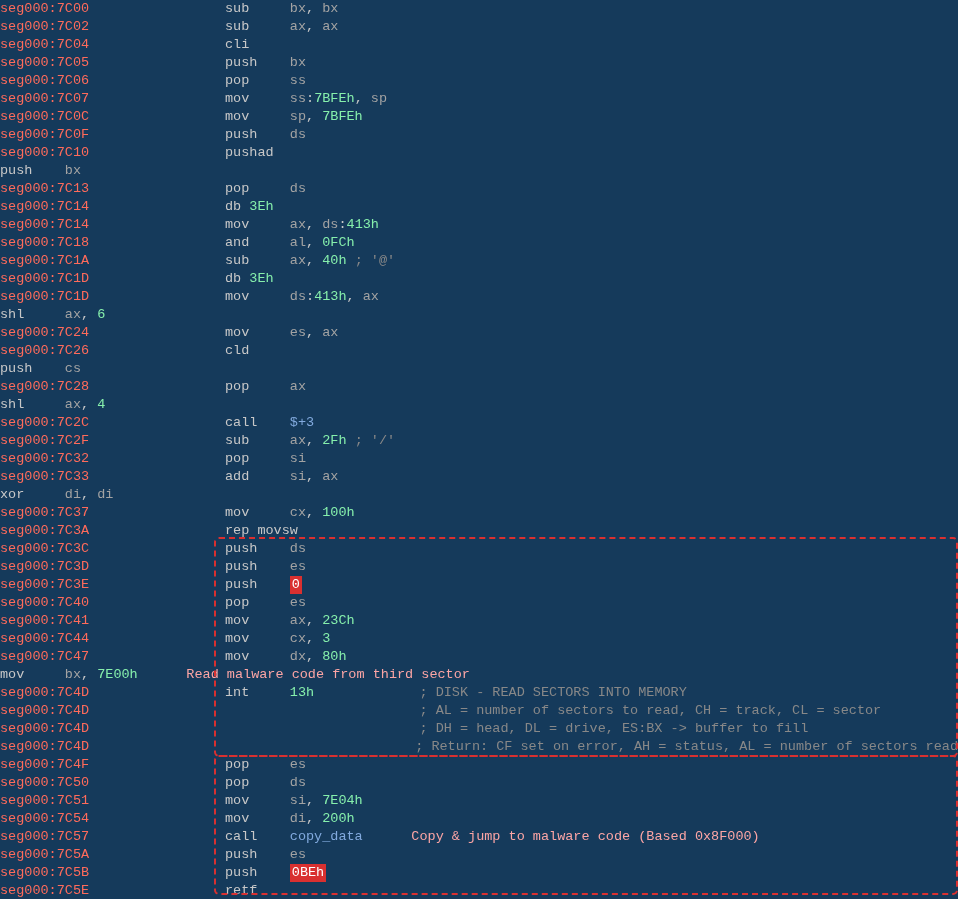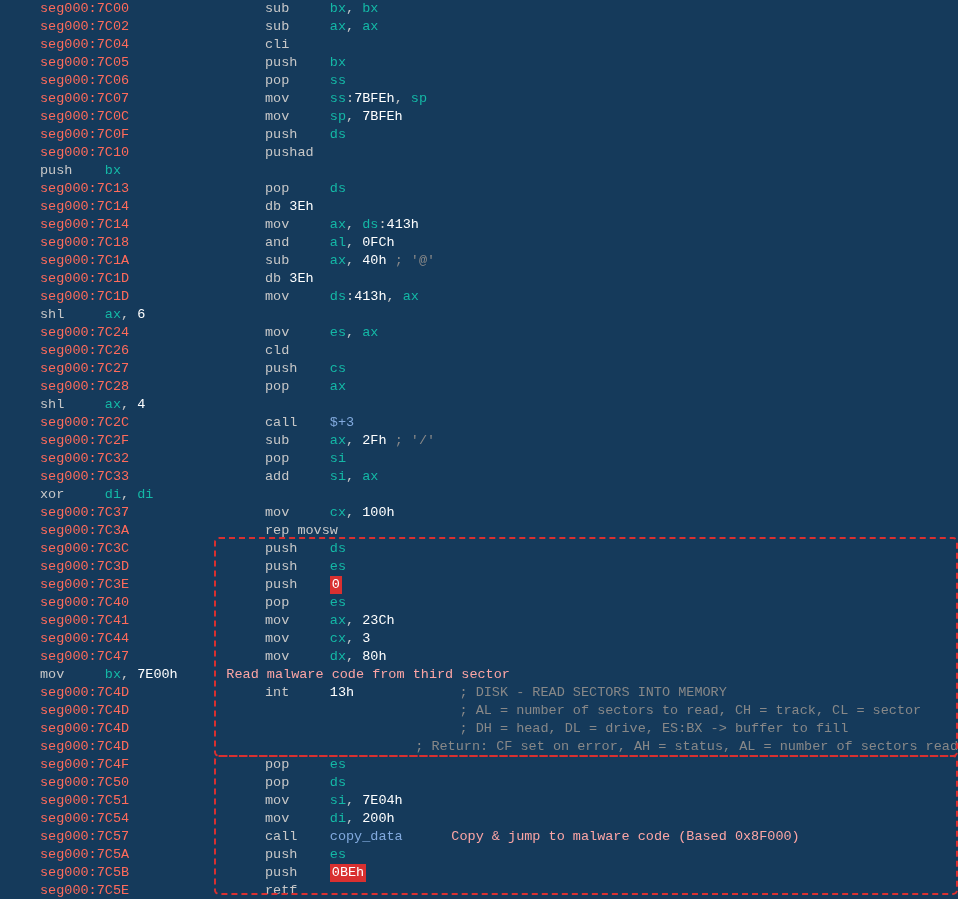--- a/index.html
+++ b/index.html
@@ -13,26 +13,25 @@
     width: 958px;
     height: 899px;
   }
   .code-view {
     position: relative;
     padding: 0;
   }
   .line {
     display: flex;
     white-space: pre;
-    padding-left: 40px;
   }
   .addr { color: #ff6b5b; width: 225px; display: inline-block; }
   .mnem { color: #c8c8c8; }
-  .op   { color: #14b8a6; }
-  .num  { color: #ffffff; }
+  .op   { color: #a3a3a3; }
+  .num  { color: #86efac; }
   .cmt  { color: #888; }
   .label{ color: #82aade; }
   .hlred {
     background: #d93030;
     color: #fff;
     padding: 0 2px;
   }
   .annot {
     color: #fca5a5;
     font-weight: 400;
@@ -61,21 +60,21 @@
     <div class="line"><span class="addr">seg000:7C13</span><span class="mnem">pop     </span><span class="op">ds</span></div>
     <div class="line"><span class="addr">seg000:7C14</span><span class="mnem">db </span><span class="num">3Eh</span></div>
     <div class="line"><span class="addr">seg000:7C14</span><span class="mnem">mov     </span><span class="op">ax</span><span class="mnem">, </span><span class="op">ds</span><span class="mnem">:</span><span class="num">413h</span></div>
     <div class="line"><span class="addr">seg000:7C18</span><span class="mnem">and     </span><span class="op">al</span><span class="mnem">, </span><span class="num">0FCh</span></div>
     <div class="line"><span class="addr">seg000:7C1A</span><span class="mnem">sub     </span><span class="op">ax</span><span class="mnem">, </span><span class="num">40h</span><span class="cmt"> ; '@'</span></div>
     <div class="line"><span class="addr">seg000:7C1D</span><span class="mnem">db </span><span class="num">3Eh</span></div>
     <div class="line"><span class="addr">seg000:7C1D</span><span class="mnem">mov     </span><span class="op">ds</span><span class="mnem">:</span><span class="num">413h</span><span class="mnem">, </span><span class="op">ax</span></div>
     <div class="line"><span class="mnem">shl     </span><span class="op">ax</span><span class="mnem">, </span><span class="num">6</span></div>
     <div class="line"><span class="addr">seg000:7C24</span><span class="mnem">mov     </span><span class="op">es</span><span class="mnem">, </span><span class="op">ax</span></div>
     <div class="line"><span class="addr">seg000:7C26</span><span class="mnem">cld</span></div>
-    <div class="line"><span class="addr">seg000:7C27</span><span class="mnem">push    </span><span class="op">cs</span></div>
+    <div class="line"><span class="mnem">push    </span><span class="op">cs</span></div>
     <div class="line"><span class="addr">seg000:7C28</span><span class="mnem">pop     </span><span class="op">ax</span></div>
     <div class="line"><span class="mnem">shl     </span><span class="op">ax</span><span class="mnem">, </span><span class="num">4</span></div>
     <div class="line"><span class="addr">seg000:7C2C</span><span class="mnem">call    </span><span class="label">$+3</span></div>
     <div class="line"><span class="addr">seg000:7C2F</span><span class="mnem">sub     </span><span class="op">ax</span><span class="mnem">, </span><span class="num">2Fh</span><span class="cmt"> ; '/'</span></div>
     <div class="line"><span class="addr">seg000:7C32</span><span class="mnem">pop     </span><span class="op">si</span></div>
     <div class="line"><span class="addr">seg000:7C33</span><span class="mnem">add     </span><span class="op">si</span><span class="mnem">, </span><span class="op">ax</span></div>
     <div class="line"><span class="mnem">xor     </span><span class="op">di</span><span class="mnem">, </span><span class="op">di</span></div>
     <div class="line"><span class="addr">seg000:7C37</span><span class="mnem">mov     </span><span class="op">cx</span><span class="mnem">, </span><span class="num">100h</span></div>
     <div class="line"><span class="addr">seg000:7C3A</span><span class="mnem">rep movsw</span></div>
     <div class="line"><span class="addr">seg000:7C3C</span><span class="mnem">push    </span><span class="op">ds</span></div>

